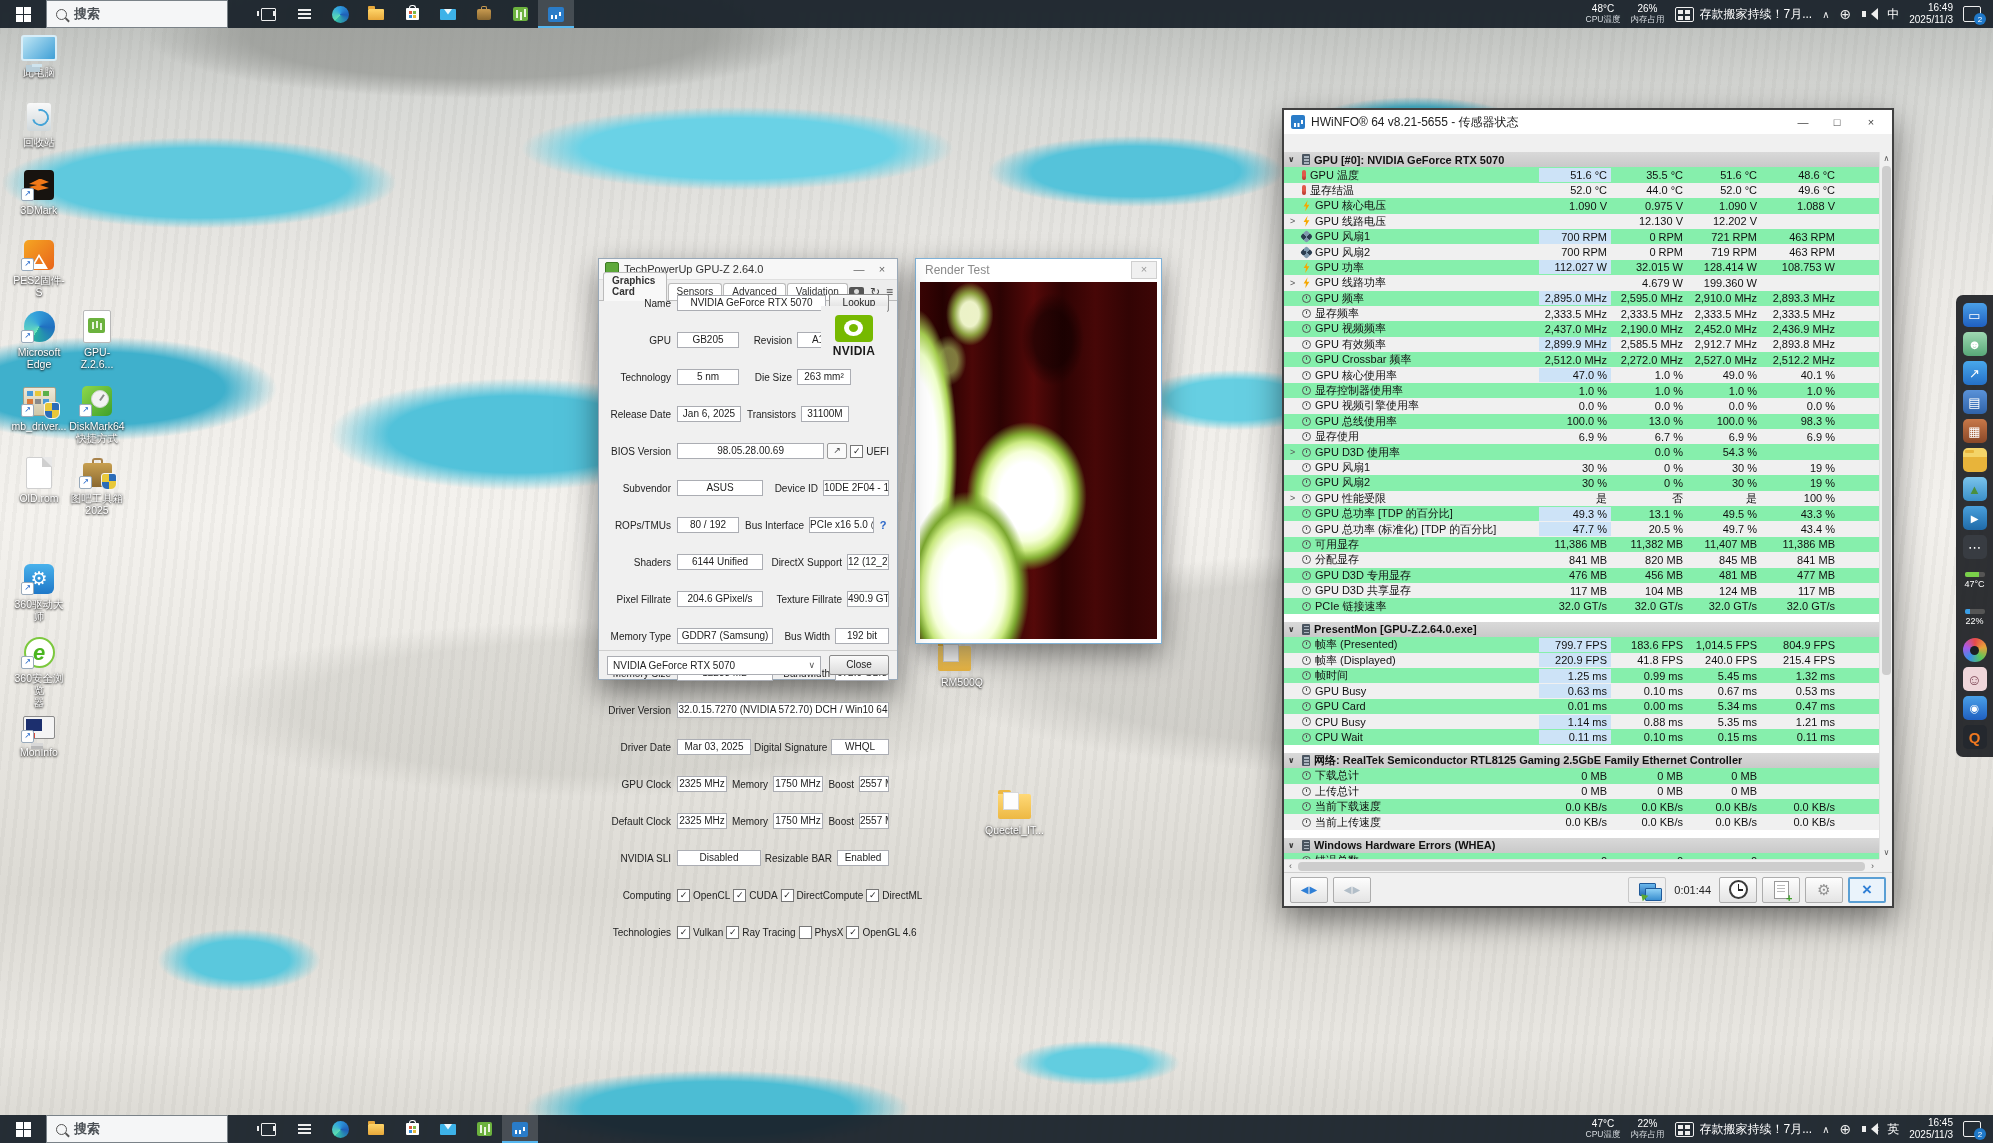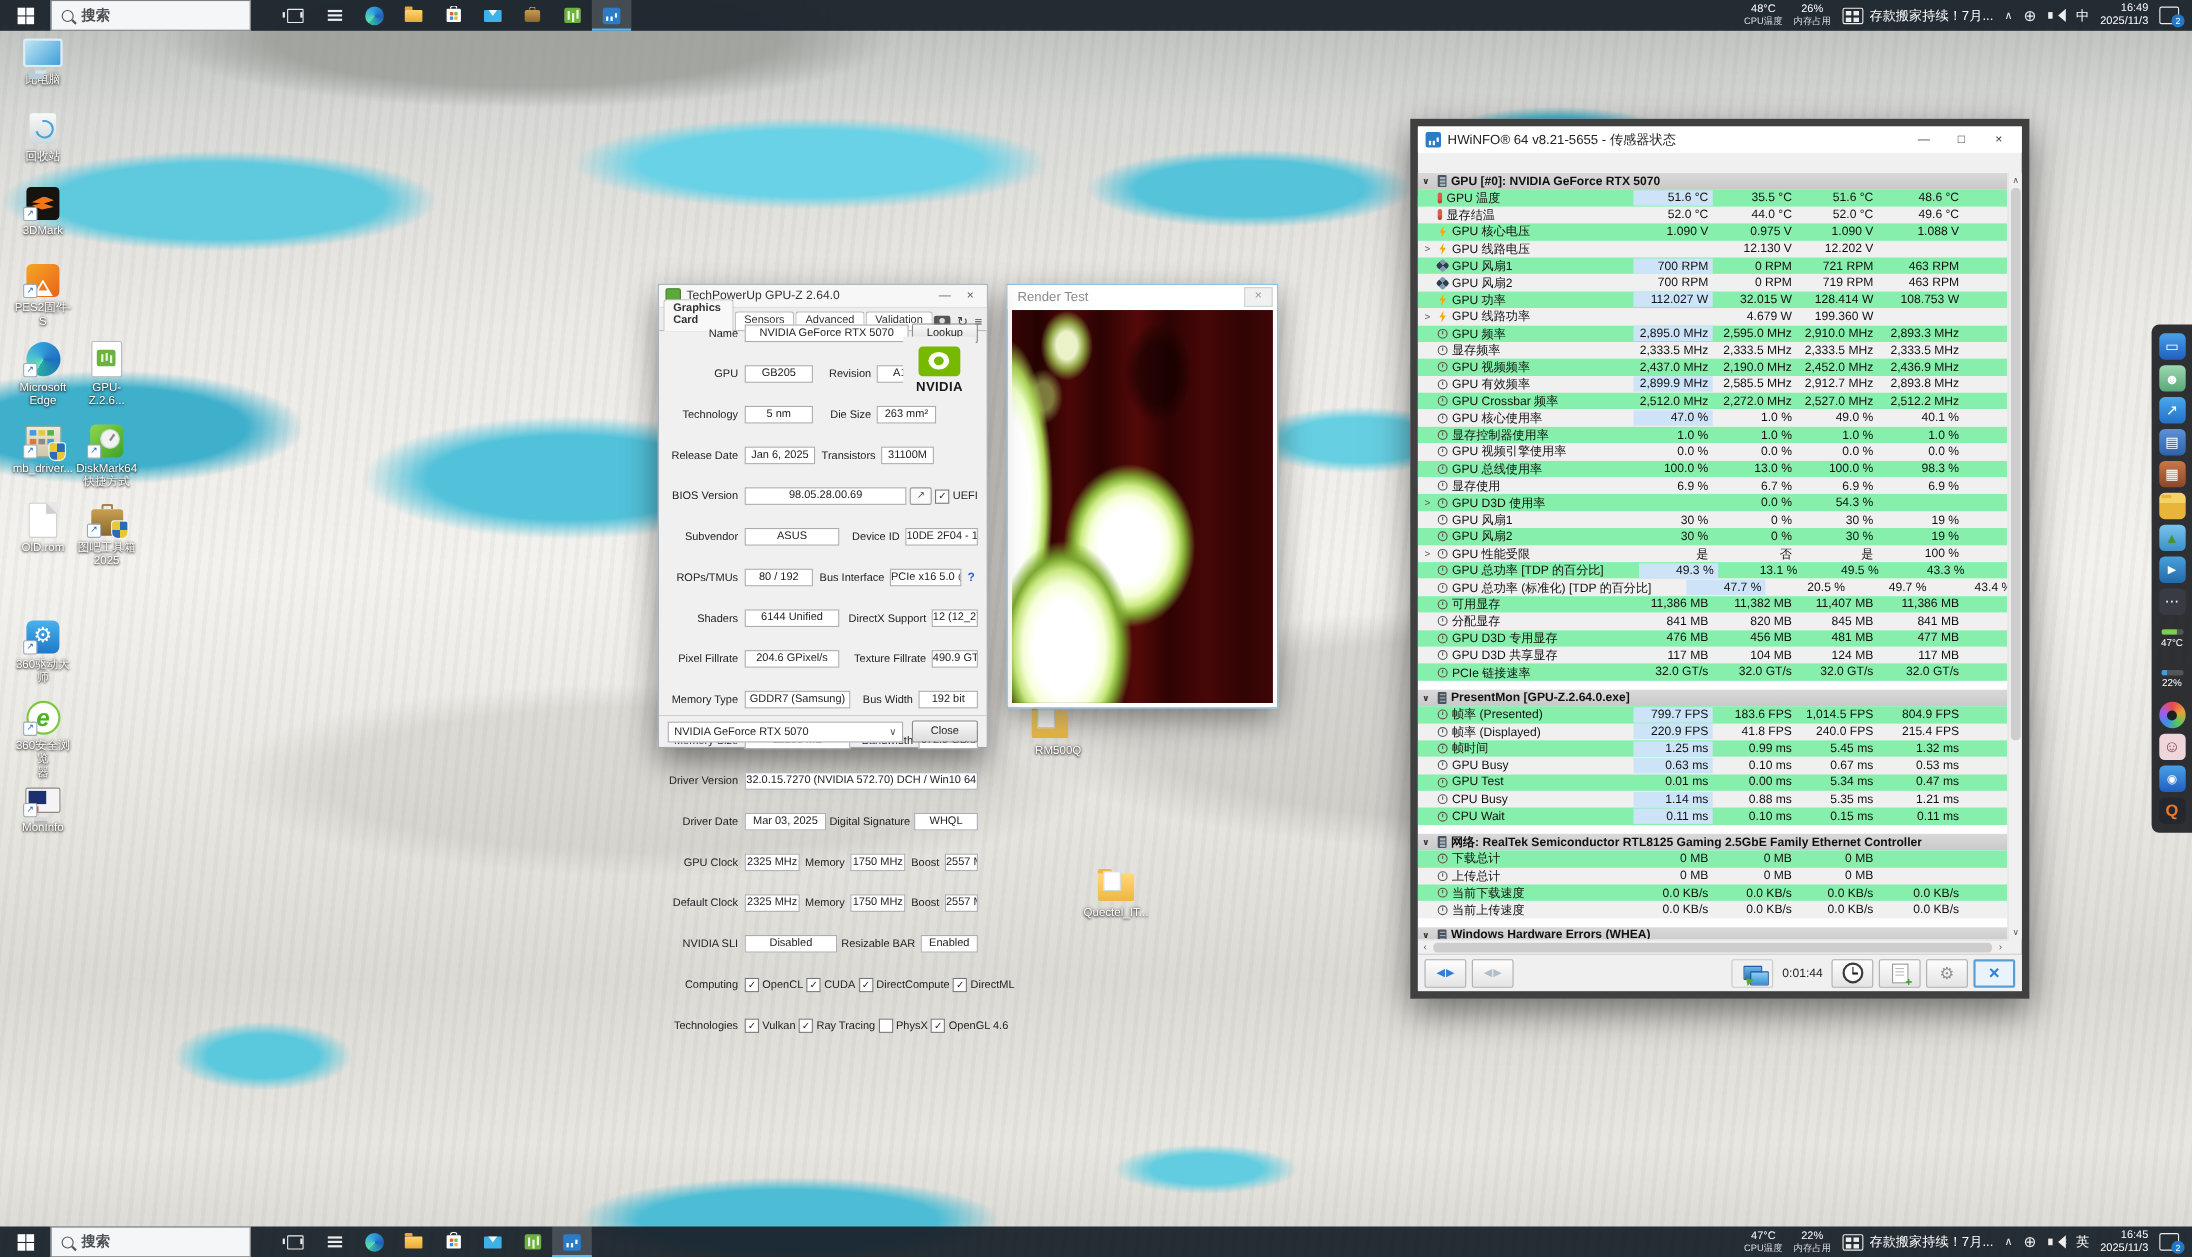--- a/index.html
+++ b/index.html
@@ -186,22 +186,22 @@
   .nv-eye::after{content:"";position:absolute;left:14px;top:9px;width:9px;height:8px;border-radius:50%;background:#76b900;}
   .nv-word{font-size:12px;font-weight:bold;color:#1a1a1a;letter-spacing:.3px;}
   .gz-bottom{position:absolute;left:0;right:0;bottom:0;height:28px;border-top:1px solid #cfcfcf;
              display:flex;align-items:center;gap:8px;padding:0 8px;}
   .gz-select{flex:1;height:17px;background:#fff;border:1px solid #abadb3;display:flex;align-items:center;
              padding:0 5px;color:#222;}
   .gz-caret{margin-left:auto;color:#555;font-size:9px;}
   .gz-close{width:58px;height:18px;line-height:17px;text-align:center;background:linear-gradient(#fafafa,#dcdcdc);
             border:1px solid #8a8a8a;border-radius:2px;}
   
-  #hwinfo{position:absolute;left:1282px;top:108px;width:563px;height:800px;background:#f0f0f0;
-          border:7px solid #404040;box-shadow:0 12px 32px rgba(0,0,0,.5);z-index:30;box-sizing:border-box;}
+  #hwinfo{position:absolute;left:1282px;top:108px;width:612px;height:800px;background:#f0f0f0;
+          border:2px solid #404040;box-shadow:0 12px 32px rgba(0,0,0,.5);z-index:30;box-sizing:border-box;}
   .hw-title{height:24px;background:#fff;display:flex;align-items:center;gap:6px;padding:0 7px;}
   .hw-ticon{width:14px;height:14px;background:#2a7cc8;border-radius:2px;position:relative;flex:none;}
   .hw-ticon::before{content:"";position:absolute;left:2.5px;bottom:2.5px;width:2px;height:4px;background:#fff;
        box-shadow:3.5px 0 0 #fff,7px -3px 0 #fff;}
   .hw-tt{flex:1;font-size:12px;color:#222;white-space:nowrap;overflow:hidden;}
   .hw-wbtn{width:28px;text-align:center;color:#444;font-size:11px;}
   .hw-header{position:absolute;left:0;right:13px;top:24px;height:18px;display:flex;align-items:center;
       background:linear-gradient(#fdfdfd,#e6e6e6);border-bottom:1px solid #cfcfcf;font-size:11px;color:#333;margin-top:39px;}
   .hw-h-lab{flex:1;padding-left:6px;}
   .hw-c{flex:none;text-align:right;padding-right:8px;box-sizing:border-box;}
@@ -960,21 +960,21 @@
           </div>
           <div class="hw-c hw-cur"><div class="hw-val hl">0.63 ms</div></div>
           <div class="hw-c hw-min">0.10 ms</div>
           <div class="hw-c hw-max">0.67 ms</div>
           <div class="hw-c hw-avg">0.53 ms</div>
           <div class="hw-c hw-pad"></div>
         </div>
         <div class="hw-row">
           <div class="hw-lab">
             <div class="hw-ic hw-ic-c"></div>
-            <div>GPU Test</div>
+            <div>GPU Card</div>
           </div>
           <div class="hw-c hw-cur"><div class="hw-val">0.01 ms</div></div>
           <div class="hw-c hw-min">0.00 ms</div>
           <div class="hw-c hw-max">5.34 ms</div>
           <div class="hw-c hw-avg">0.47 ms</div>
           <div class="hw-c hw-pad"></div>
         </div>
         <div class="hw-row alt">
           <div class="hw-lab">
             <div class="hw-ic hw-ic-c"></div>

